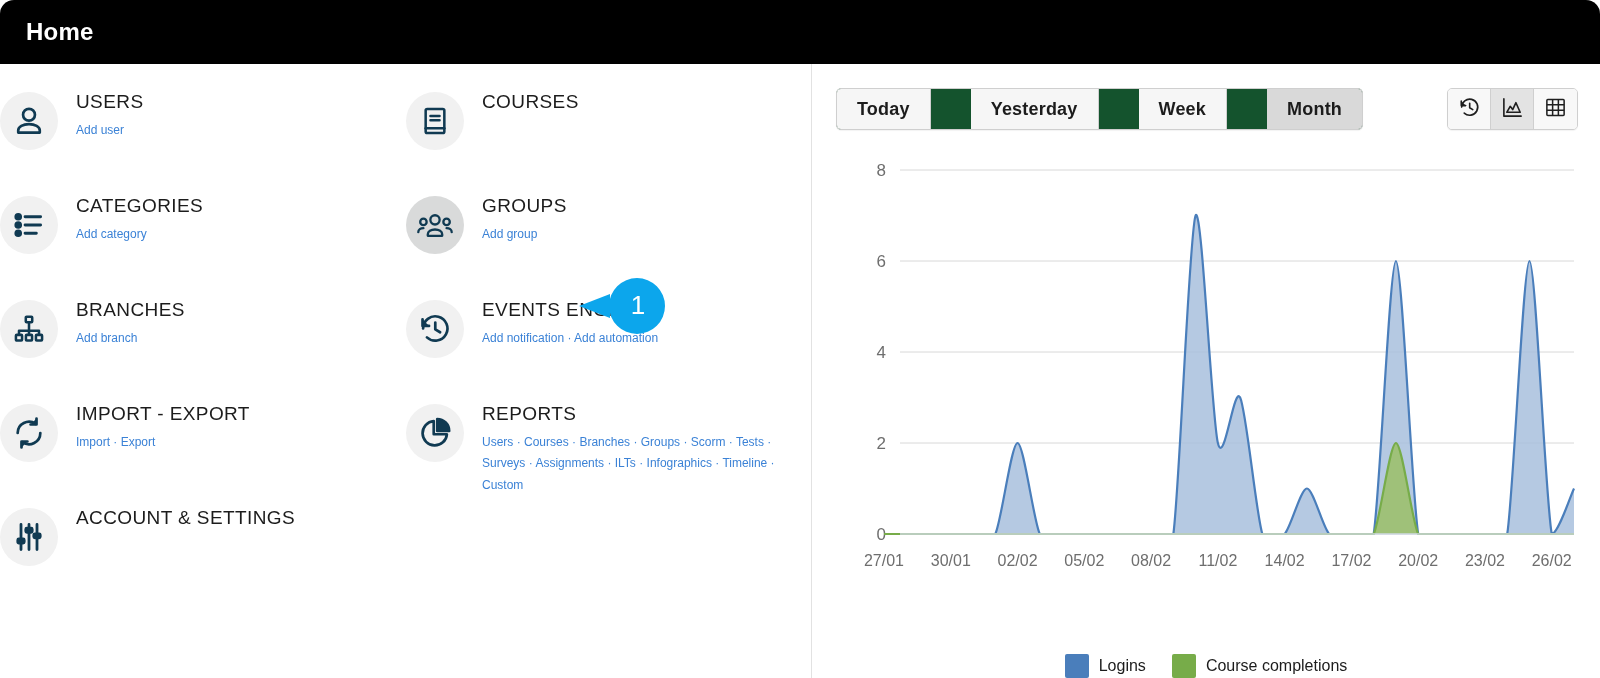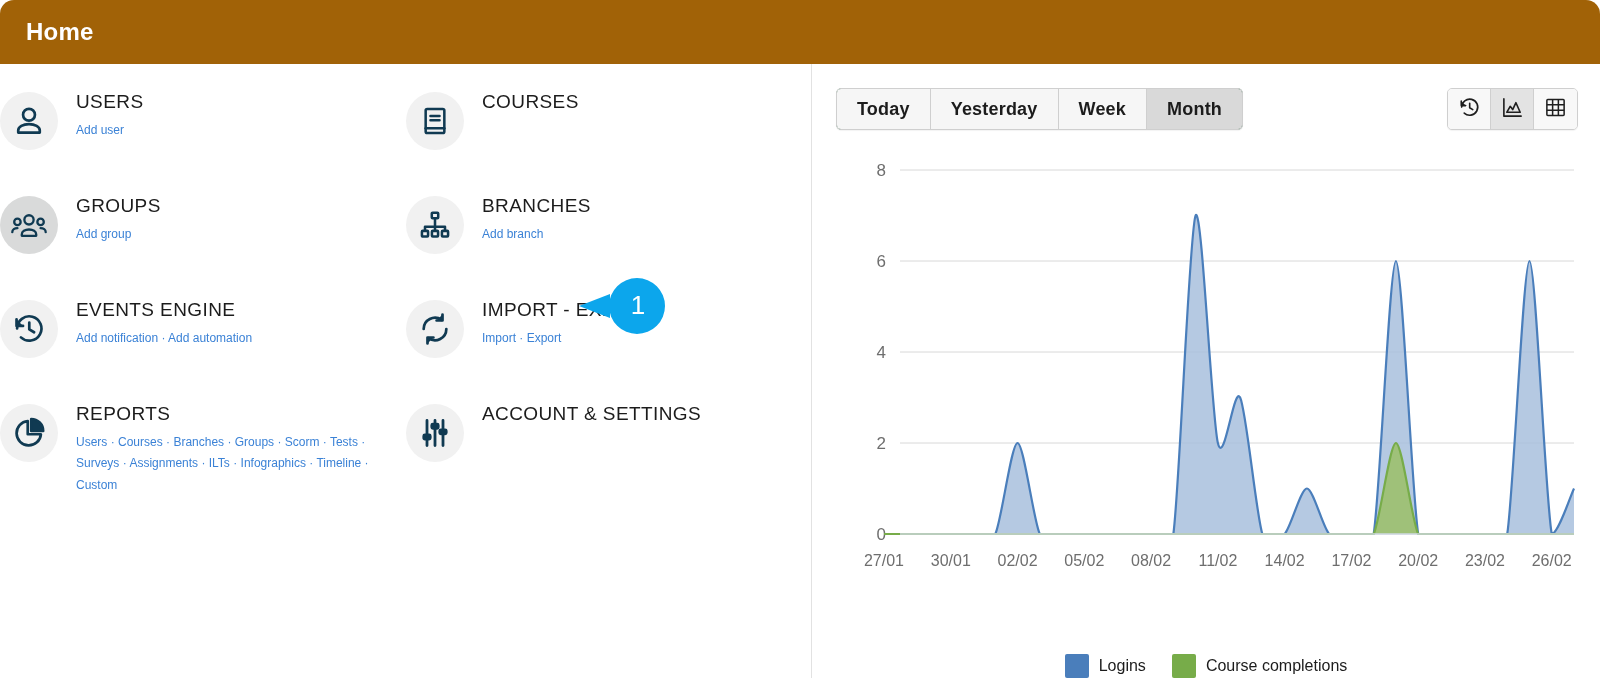--- a/index.html
+++ b/index.html
@@ -15,21 +15,21 @@
     width: 1600px; height: 678px;
     background: #ffffff;
     border-radius: 14px;
     overflow: hidden;
   }
 
   
   .header {
     position: absolute; left: 0; top: 0;
     width: 1600px; height: 64px;
-    background: #a16207;
+    background: #000000;
     display: flex; align-items: center;
   }
   .header-title {
     color: #ffffff;
     font-size: 24px;
     font-weight: bold;
     letter-spacing: .2px;
     margin-left: 26px;
   }
 
@@ -110,20 +110,21 @@
 
   
   .toolbar {
     position: absolute; left: 24px; top: 24px;
     display: flex;
     border: 1px solid #cfcfcf;
     border-radius: 5px;
     overflow: hidden;
     background: #14532d;
     box-shadow: 0 1px 1px rgba(0,0,0,.05);
+    gap: 40px;
   }
   .tbtn {
     padding: 0 20px;
     height: 40px;
     line-height: 40px;
     font-size: 18px;
     color: #1c1c1c;
     background: #f6f6f6;
     border-right: 1px solid #cfcfcf;
     cursor: pointer;
@@ -200,20 +201,34 @@
           <div class="cell">
             <div class="cell-icon">
               <svg width="32" height="32" viewBox="0 0 24 24" fill="none" stroke="#103A52" stroke-width="1.9" stroke-linecap="round" stroke-linejoin="round">
       <rect x="5" y="3" width="14" height="18" rx="1.2"></rect>
                 <path d="M5 17.4h14"></path>
                 <path d="M8.6 8.3h6.8M8.6 11.4h6.8"></path>
               </svg>
             </div>
             <div class="cell-text">
               <div class="cell-title">COURSES</div>
+            </div>
+          </div>
+          <div class="cell">
+            <div class="cell-icon">
+              <svg width="34" height="34" viewBox="0 0 24 24" fill="none" stroke="#103A52" stroke-width="2" stroke-linecap="round">
+      <circle cx="4.4" cy="6.2" r="1.7" fill="#103A52"></circle>
+                <circle cx="4.4" cy="12" r="1.7" fill="#103A52"></circle>
+                <circle cx="4.4" cy="17.8" r="1.7" fill="#103A52"></circle>
+      <path d="M9.2 6.2h11M9.2 12h11M9.2 17.8h8"></path>
+              </svg>
+            </div>
+            <div class="cell-text">
+              <div class="cell-title">CATEGORIES</div>
+              <div class="cell-links"><a>Add category</a></div>
             </div>
           </div>
           <div class="cell">
             <div class="cell-icon hl">
               <svg width="36" height="36" viewBox="0 0 28 24" fill="none" stroke="#103A52" stroke-width="1.8" stroke-linecap="round" stroke-linejoin="round">
       <circle cx="14" cy="8" r="3.6"></circle>
                 <path d="M8.4 20.4v-1.2c0-2.2 2.5-3.7 5.6-3.7s5.6 1.5 5.6 3.7v1.2z"></path>
       <circle cx="5" cy="9.6" r="2.5"></circle>
                 <path d="M1 17.6c0-1.9 1.8-3.1 4-3.1"></path>
       <circle cx="23" cy="9.6" r="2.5"></circle>

